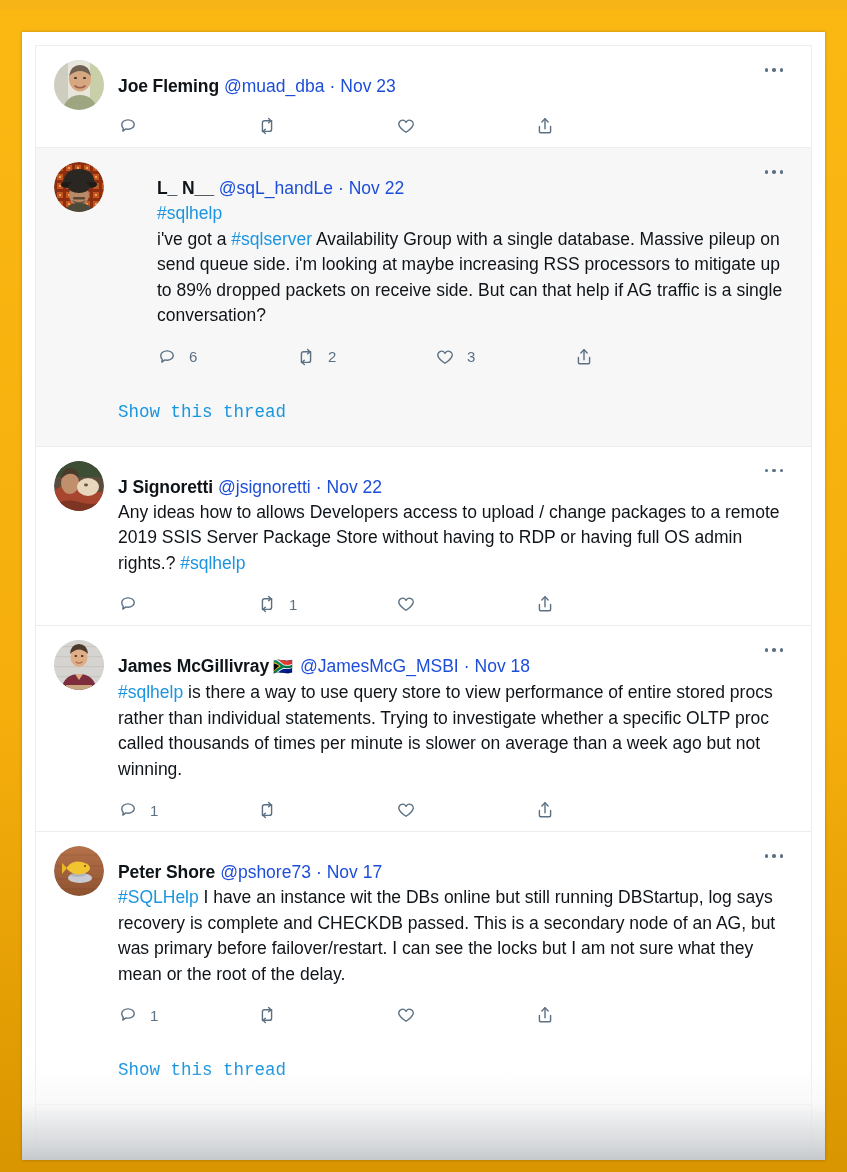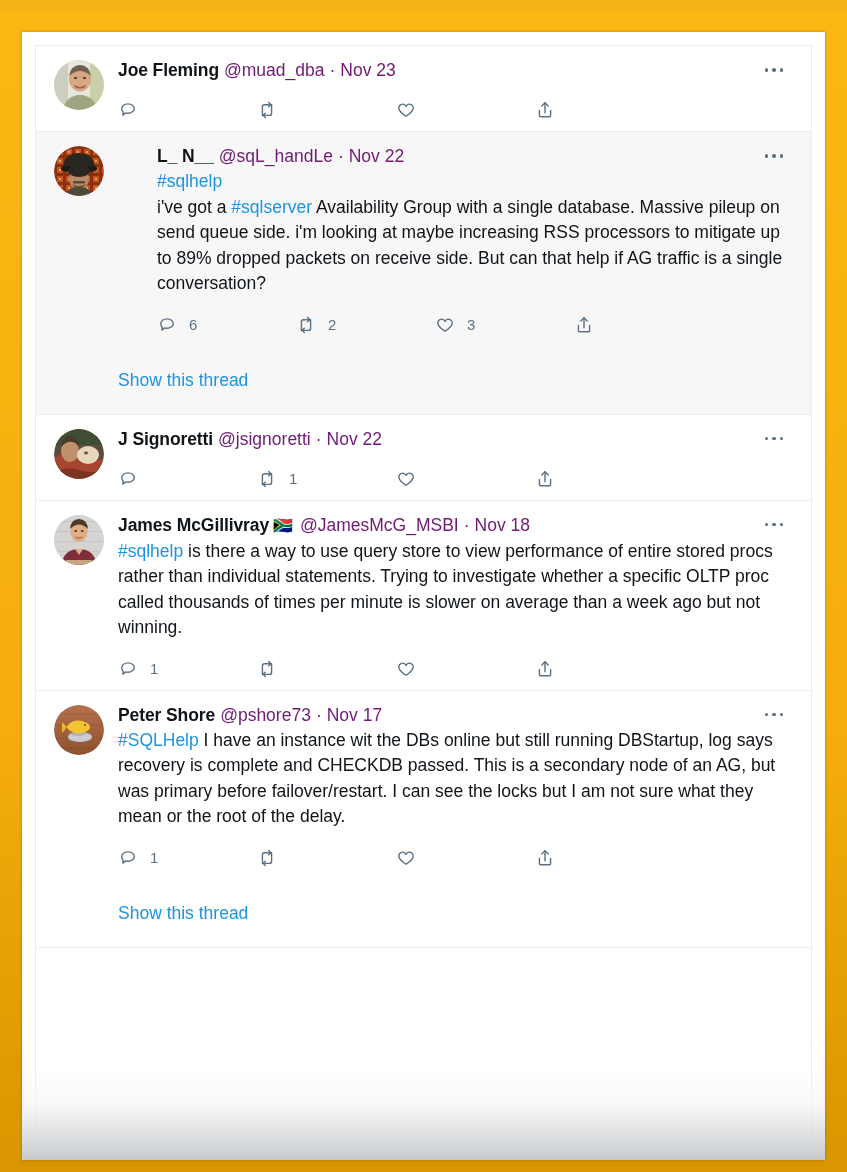--- a/index.html
+++ b/index.html
@@ -73,21 +73,21 @@
     font-size: 17.5px;
     line-height: 24px;
     white-space: nowrap;
   }
   .name {
     font-weight: bold;
     color: #0F1419;
     letter-spacing: -0.1px;
   }
   .flag { font-size: 16px; padding: 0 2px 0 4px; }
-  .handle, .sep, .date { color: #701a75; font-weight: normal; }
+  .handle, .sep, .date { color: #1d4ed8; font-weight: normal; margin-top: 16px; }
   .handle { padding-left: 5px; }
   .sep { padding: 0 5px; }
 
   .tweet-text {
     font-size: 17.5px;
     line-height: 25.5px;
     color: #0F1419;
     margin-top: 1px;
     word-wrap: break-word;
   }
@@ -132,21 +132,21 @@
   
   .show-thread {
     color: #1B95E0;
     font-size: 17.5px;
     line-height: 24px;
     padding: 22px 0 22px 82px;
     background: transparent;
     border-bottom: 1px solid #EBEEF0;
   }
   .tweet.highlight + .show-thread-wrap { background: #F7F7F7; }
-  .show-thread-wrap { background: #FFFFFF; }
+  .show-thread-wrap { background: #FFFFFF; font-family: Liberation Mono, monospace; }
   .show-thread-wrap.highlight { background: #F7F7F7; }
 
   
   #fade {
     position: absolute;
     left: 0; right: 0; bottom: 0;
     height: 92px;
     background: linear-gradient(180deg, rgba(255,255,255,0) 0%, rgba(244,244,245,.55) 38%, rgba(206,209,212,.92) 88%, rgba(198,201,204,1) 100%);
     pointer-events: none;
   }
@@ -343,20 +343,21 @@
             </div>
     </div>
     <div class="tweet-body">
       <div class="tweet-head">
         <span class="name">J Signoretti</span>
 
         <span class="handle">@jsignoretti</span>
         <span class="sep">·</span>
         <span class="date">Nov 22</span>
       </div>
+      <div class="tweet-text"><span>Any ideas how to allows Developers access to upload / change packages to a remote 2019 SSIS Server Package Store without having to RDP or having full OS admin rights.? </span><span class="hashtag">#sqlhelp</span></div>
       <div class="actions">
         <div class="action reply">
       <span>
                   <svg viewBox="0 0 24 24" fill="none" stroke="currentColor" stroke-width="1.7" stroke-linecap="round" stroke-linejoin="round">
                     <path d="M4.5 10.2c0-3.1 3.2-5.6 7.5-5.6s7.5 2.5 7.5 5.6-3.2 5.6-7.5 5.6c-.9 0-1.8-.1-2.6-.3l-3.6 2.6.5-3.3c-1.1-1-1.8-2.3-1.8-4.6z"></path>
                   </svg>
                 </span>
 
     </div>
         <div class="action retweet">

